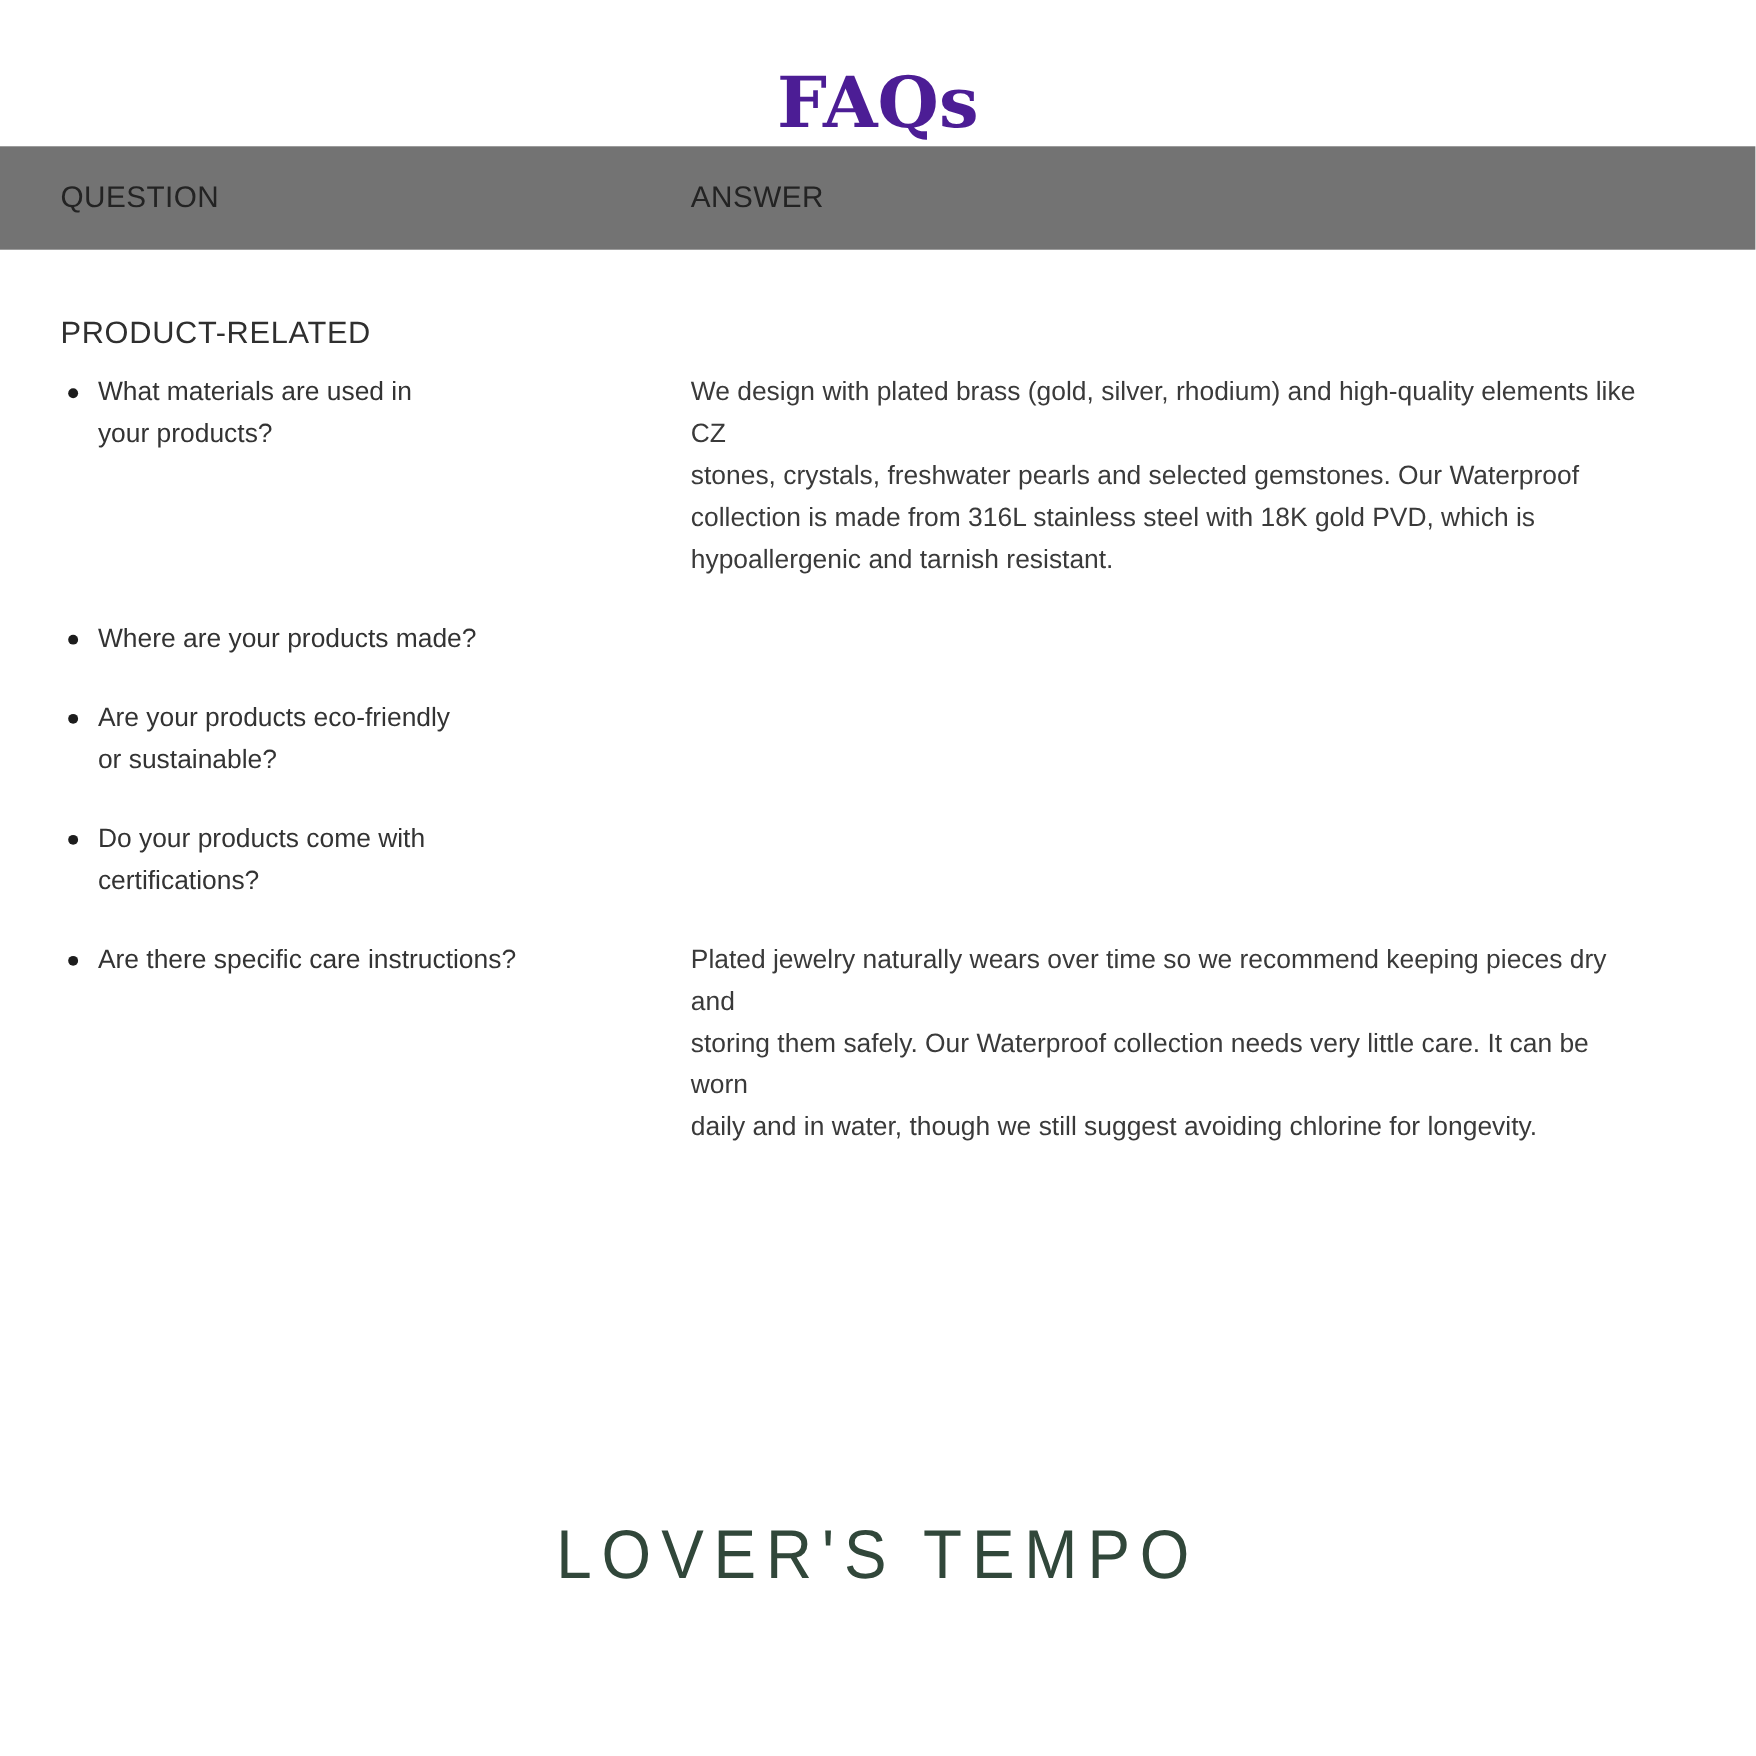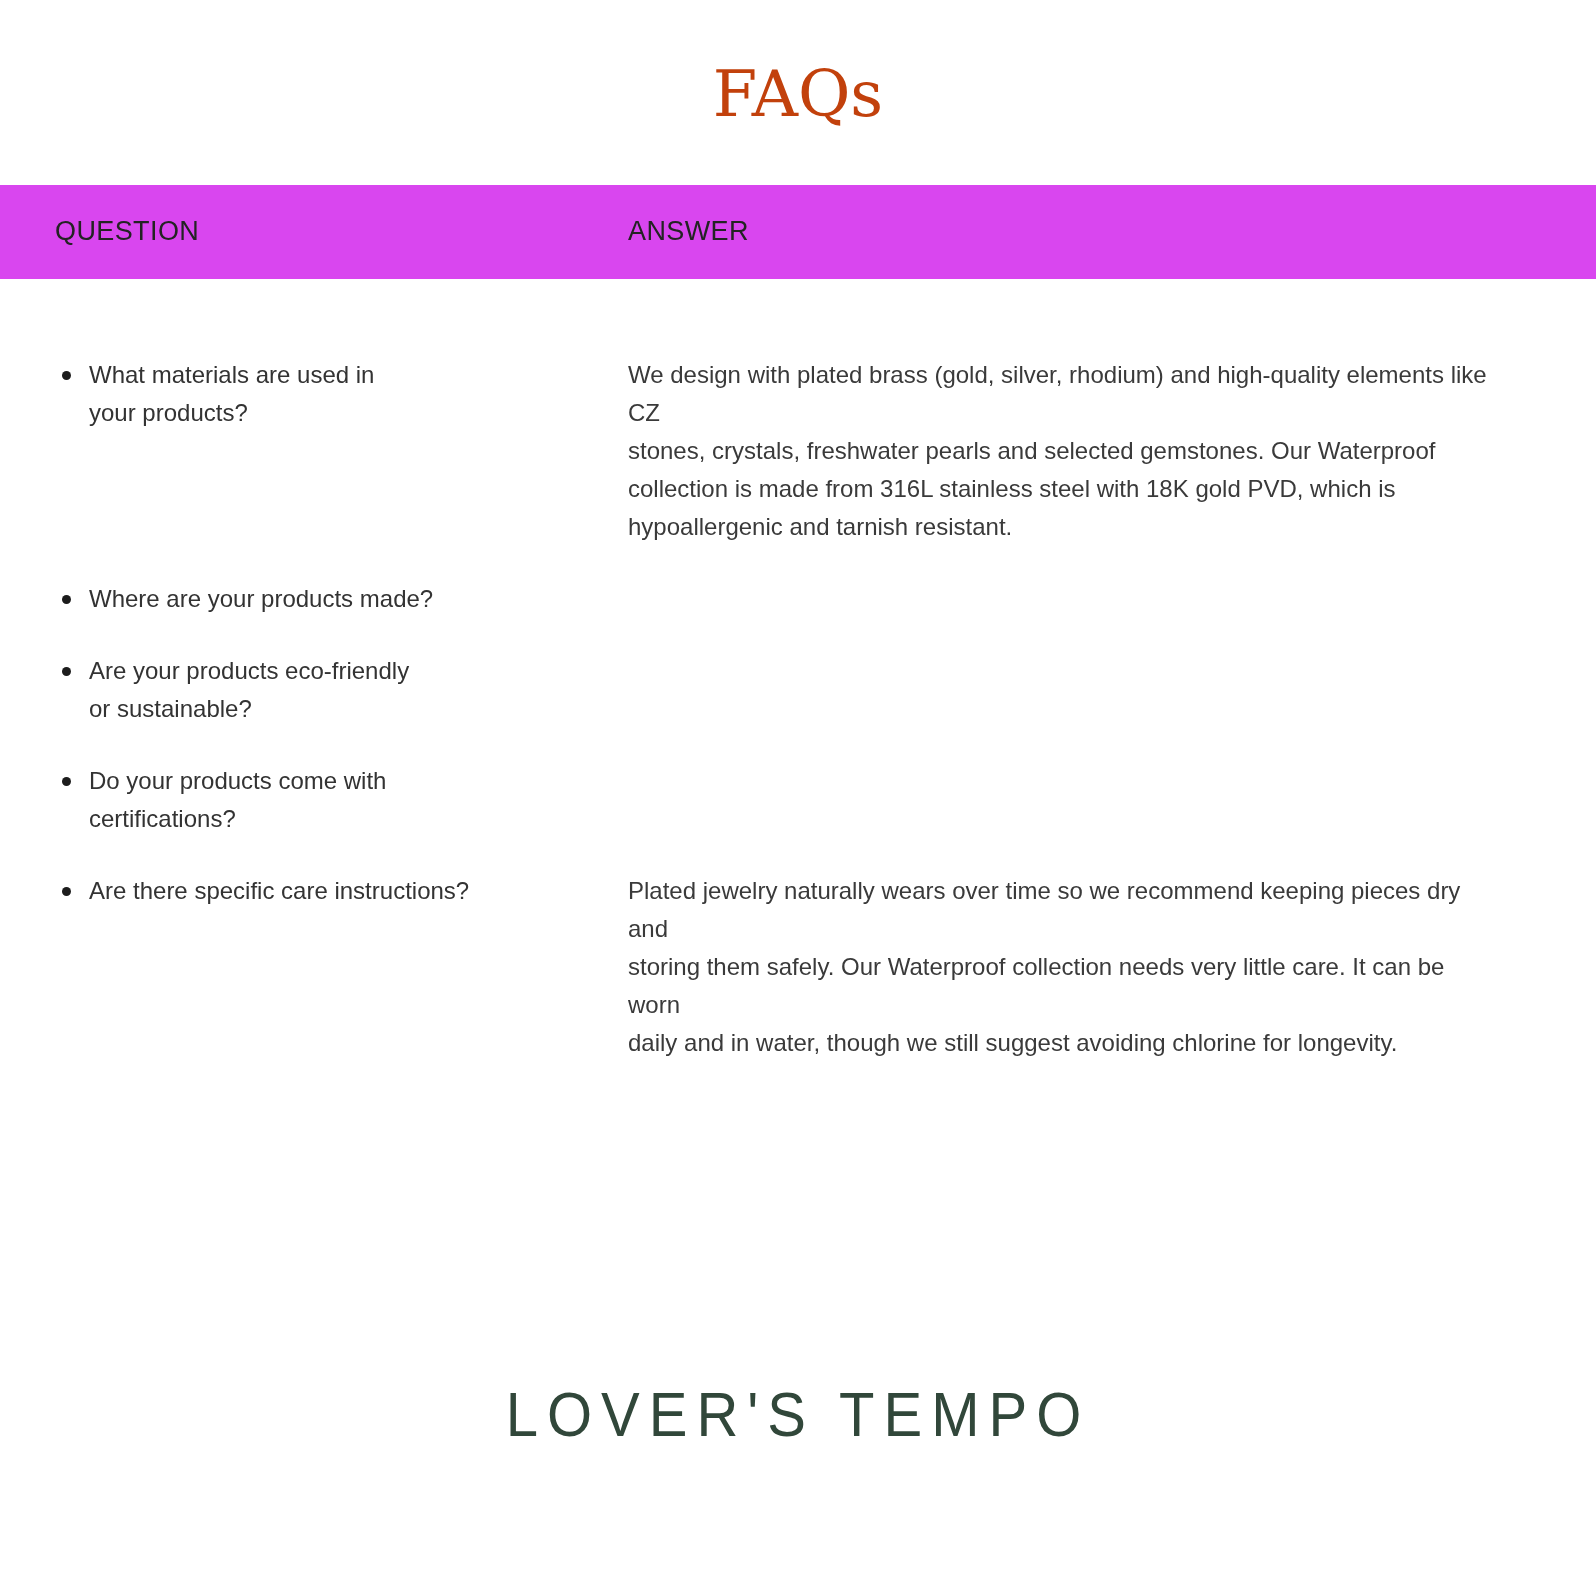--- a/index.html
+++ b/index.html
@@ -17,30 +17,29 @@
 
   
   .title-wrap {
     padding-top: 56px;
     text-align: center;
   }
   .page-title {
     font-family: "DejaVu Serif", "Liberation Serif", serif;
     font-size: 64px;
     line-height: 1.2;
-    font-weight: 400;
-    color: #c2410c;
+    font-weight: 700;
+    color: #4c1d95;
     letter-spacing: 0px;
   }
 
   
   .header-bar {
-    margin-top: 52px;
     height: 94px;
-    background: #d946ef;
+    background: #737373;
     display: grid;
     grid-template-columns: 573px 1fr;
     align-items: center;
     padding-left: 55px;
     padding-right: 55px;
   }
   .col-header {
     font-size: 27px;
     font-weight: 500;
     color: #232323;
@@ -117,20 +116,21 @@
 <div class="title-wrap">
   <h1 class="page-title">FAQs</h1>
 </div>
 
 <div class="header-bar">
   <div class="col-header">QUESTION</div>
   <div class="col-header">ANSWER</div>
 </div>
 
 <div class="content">
+  <div class="section-heading">PRODUCT-RELATED</div>
 
   <div class="faq-list">
 
     <div class="faq-row">
       <div class="question-cell">
         <span class="bullet"></span>
         <div class="question-text">What materials are used in
 your products?</div>
       </div>
       <div class="answer-text">We design with plated brass (gold, silver, rhodium) and high-quality elements like CZ

